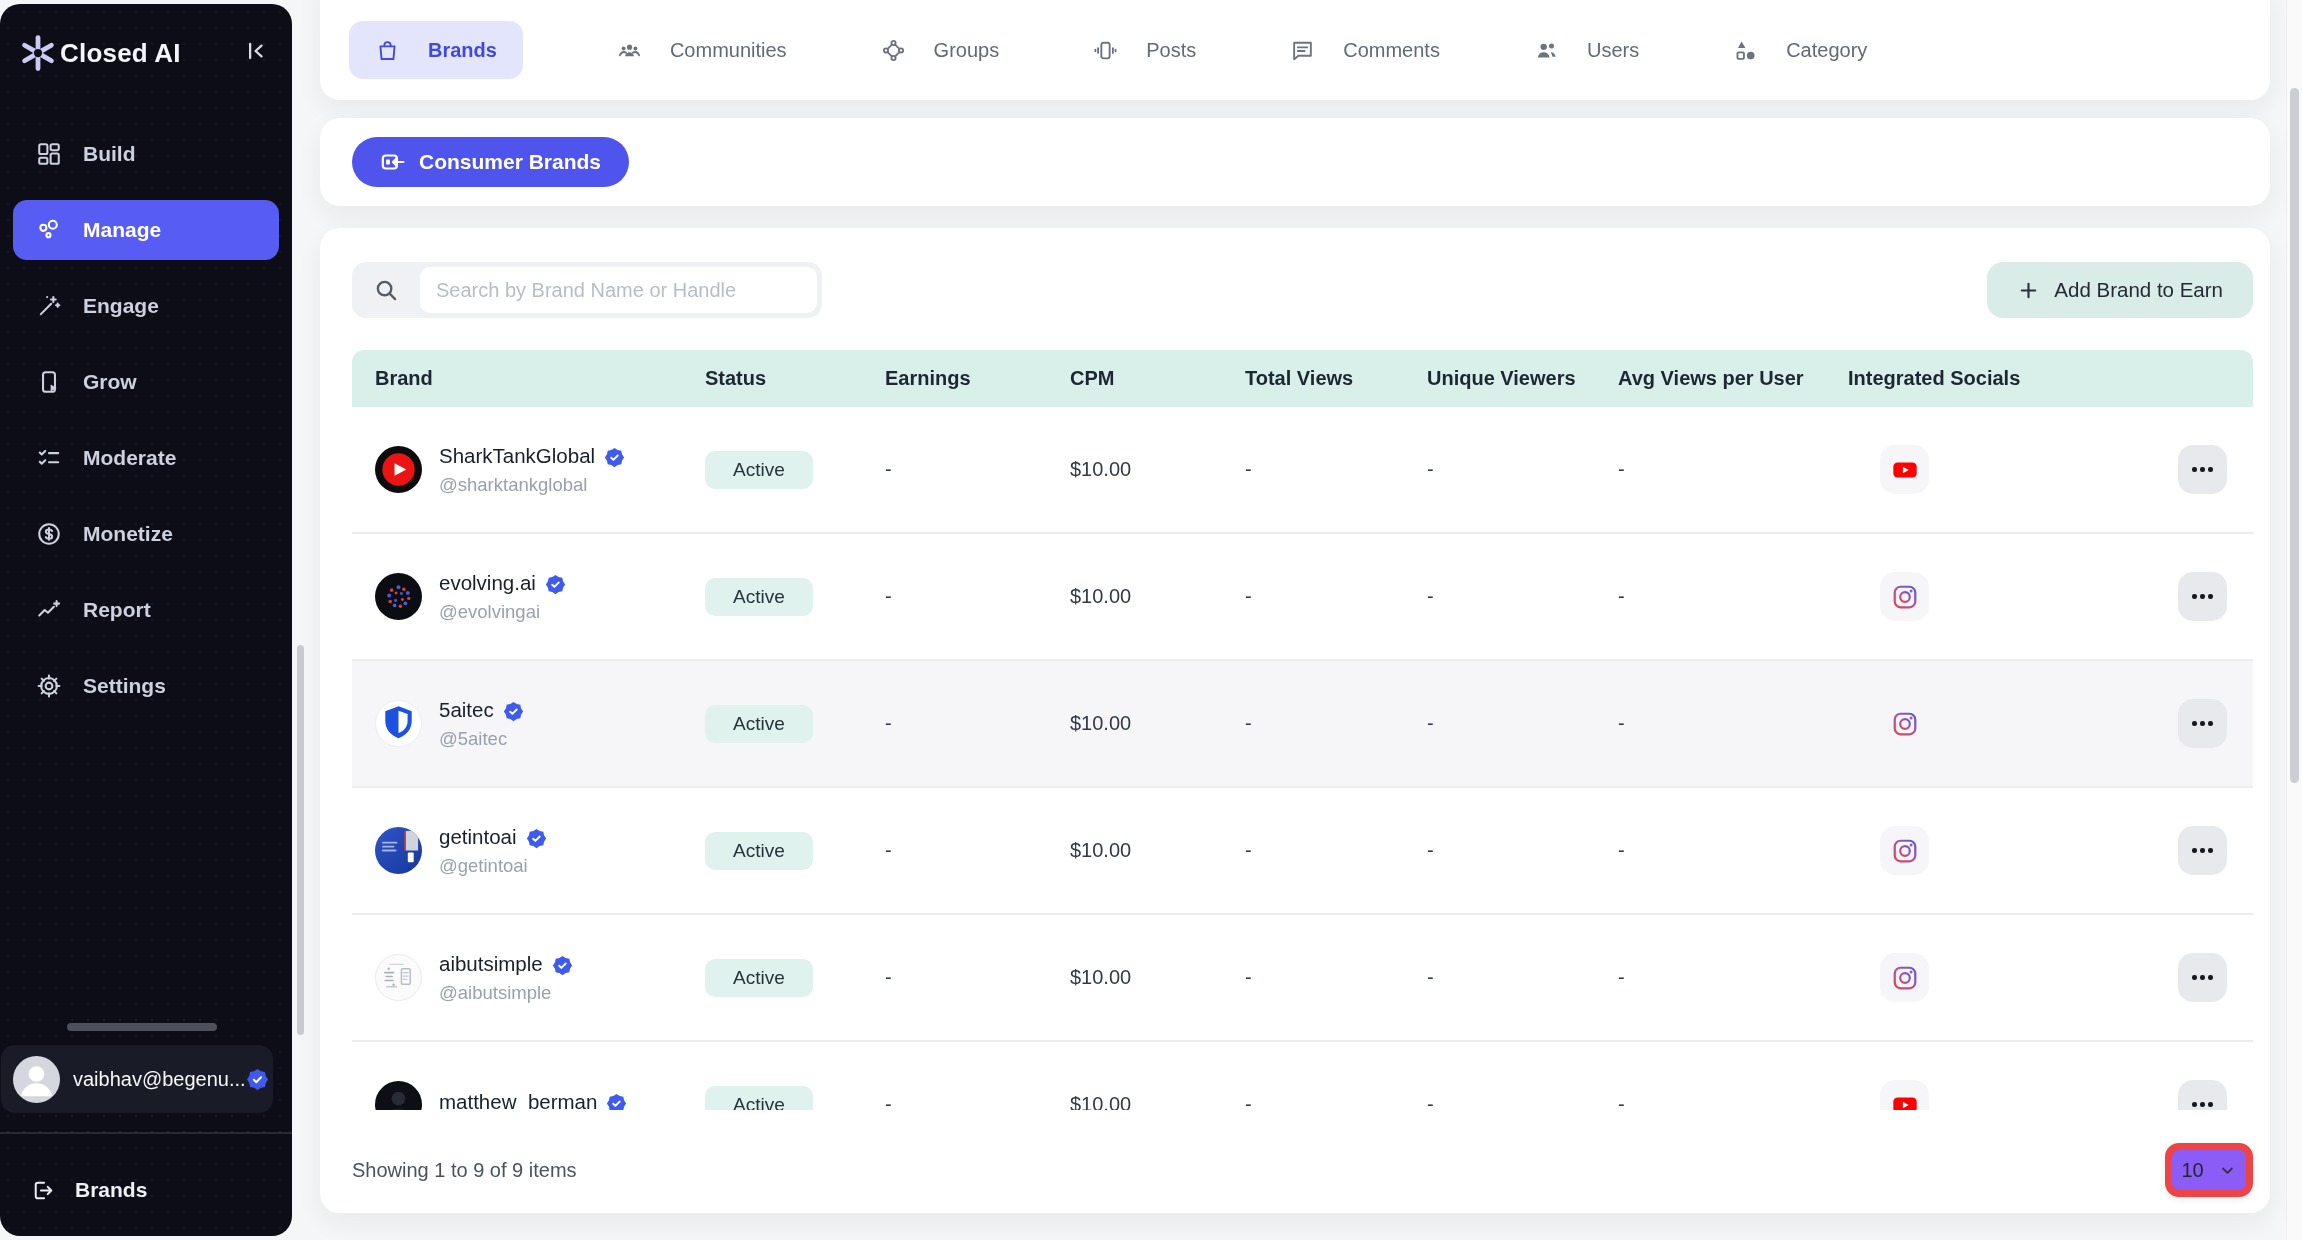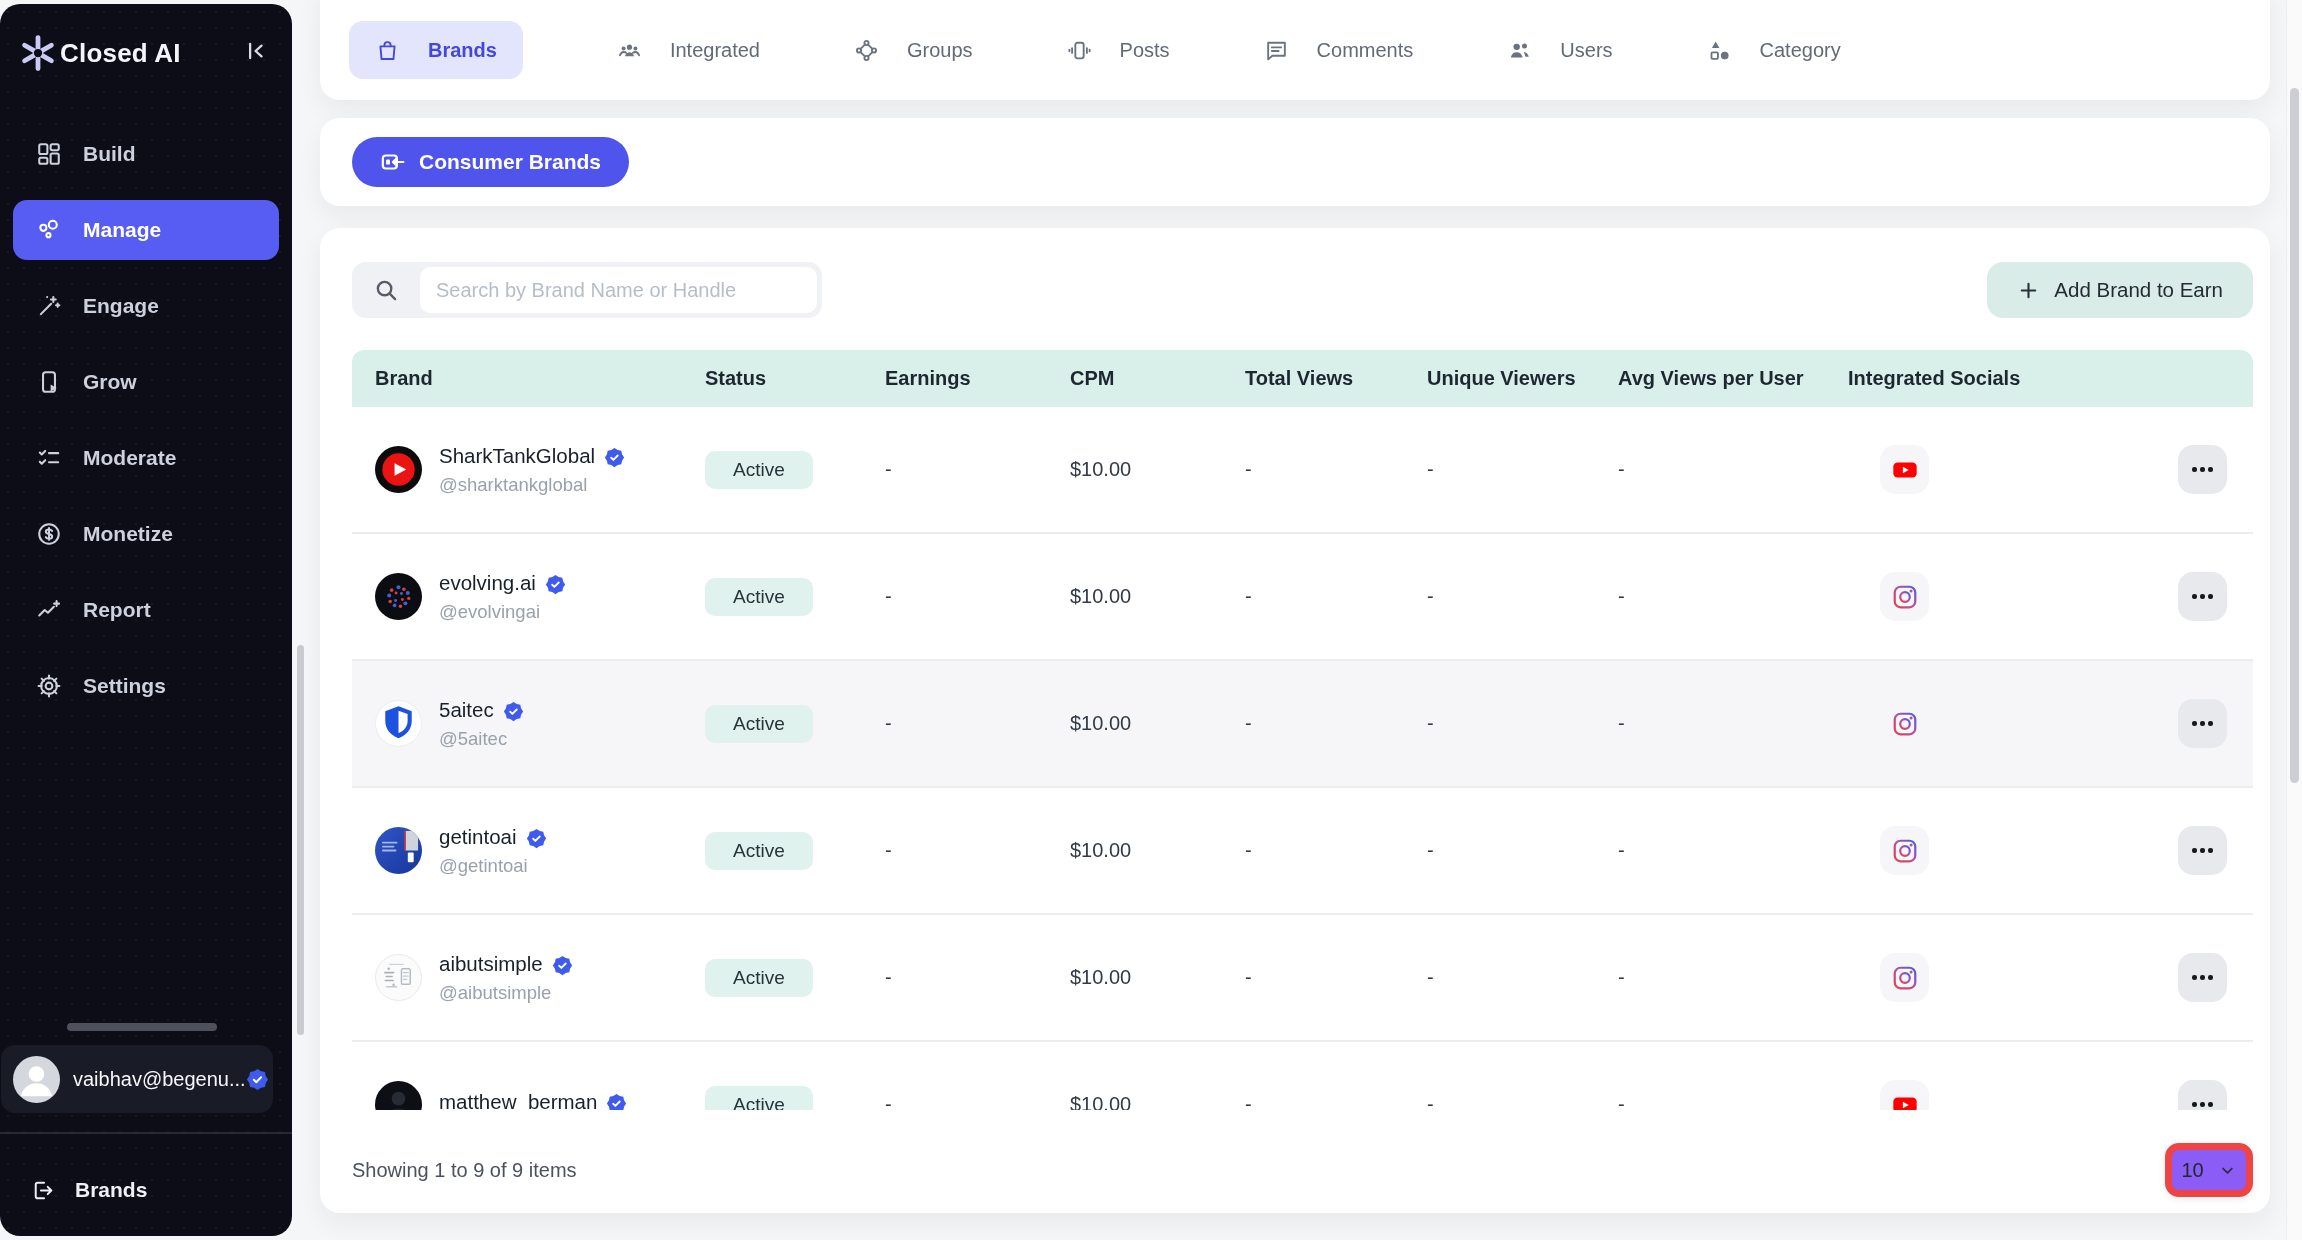--- a/index.html
+++ b/index.html
@@ -414,21 +414,21 @@
         <div class="tab active">
           <svg class="t-ic">
             <use href="#briefcase-icon"></use>
           </svg>
           <span class="t-lb">Brands</span>
         </div>
         <div class="tab">
           <svg class="t-ic">
             <use href="#people-group-icon"></use>
           </svg>
-          <span class="t-lb">Integrated</span>
+          <span class="t-lb">Communities</span>
         </div>
         <div class="tab">
           <svg class="t-ic">
             <use href="#node-cluster-icon"></use>
           </svg>
           <span class="t-lb">Groups</span>
         </div>
         <div class="tab">
           <svg class="t-ic">
             <use href="#phone-vibrate-icon"></use>

